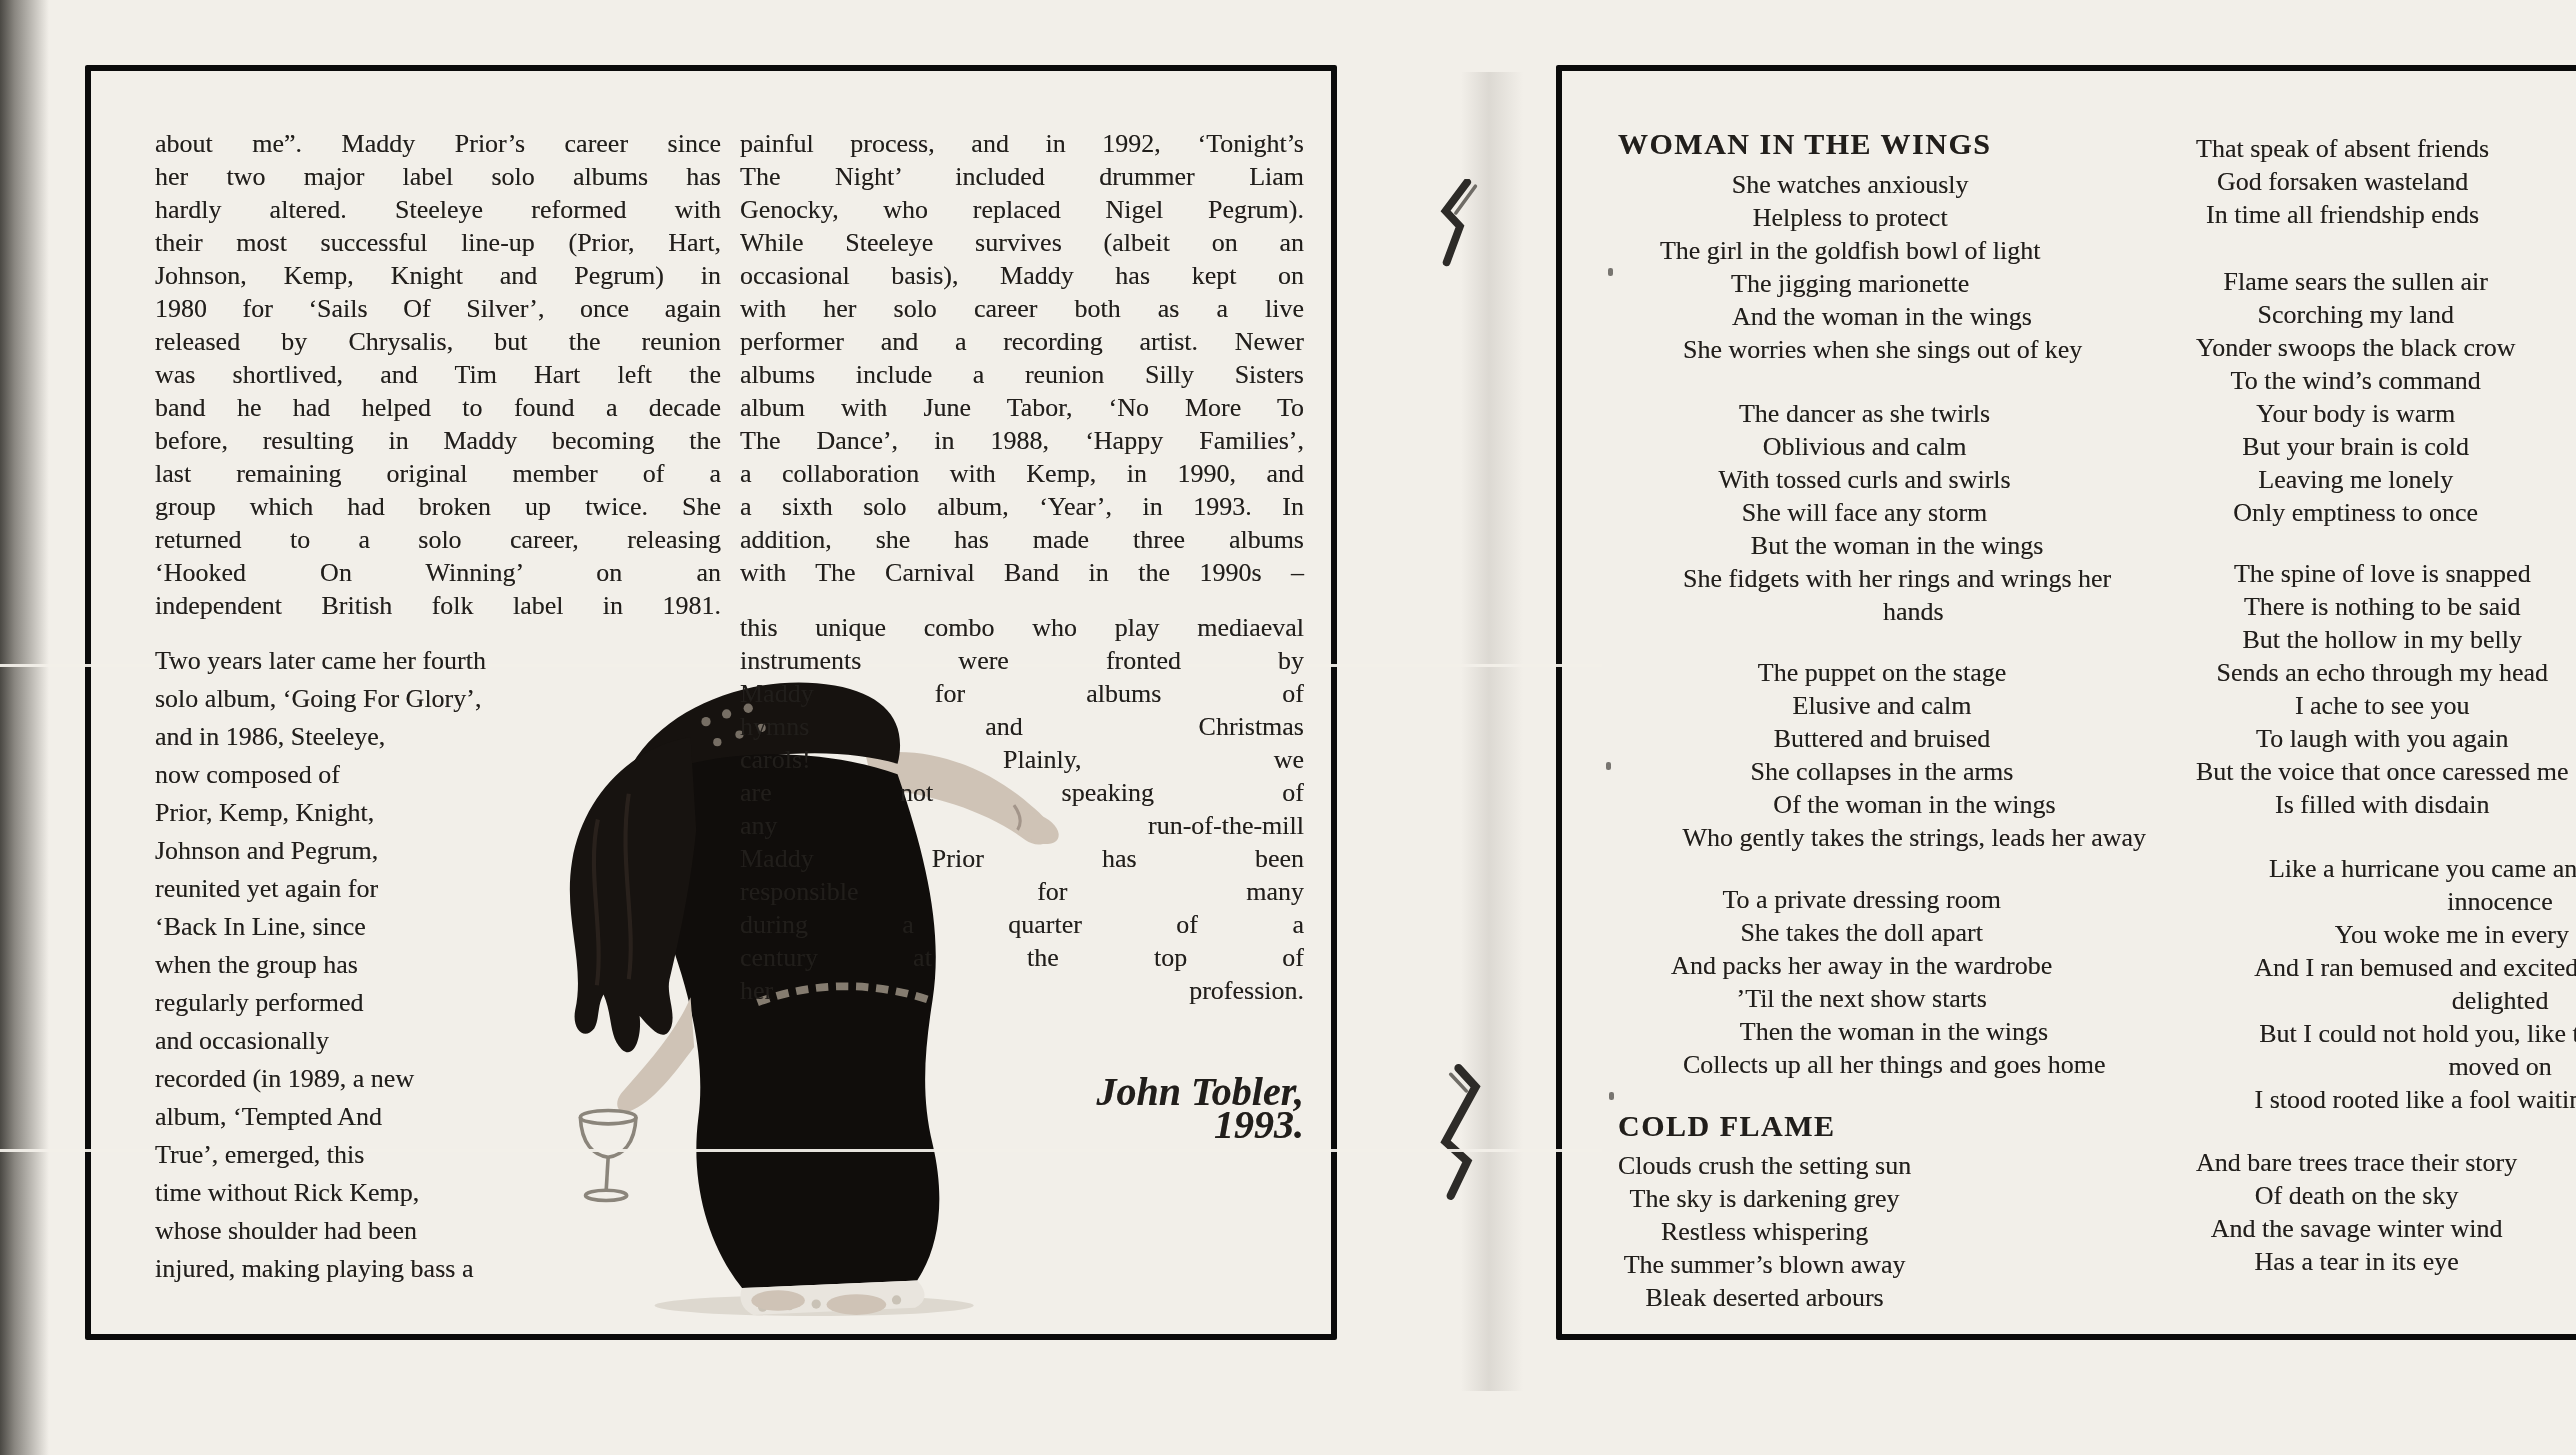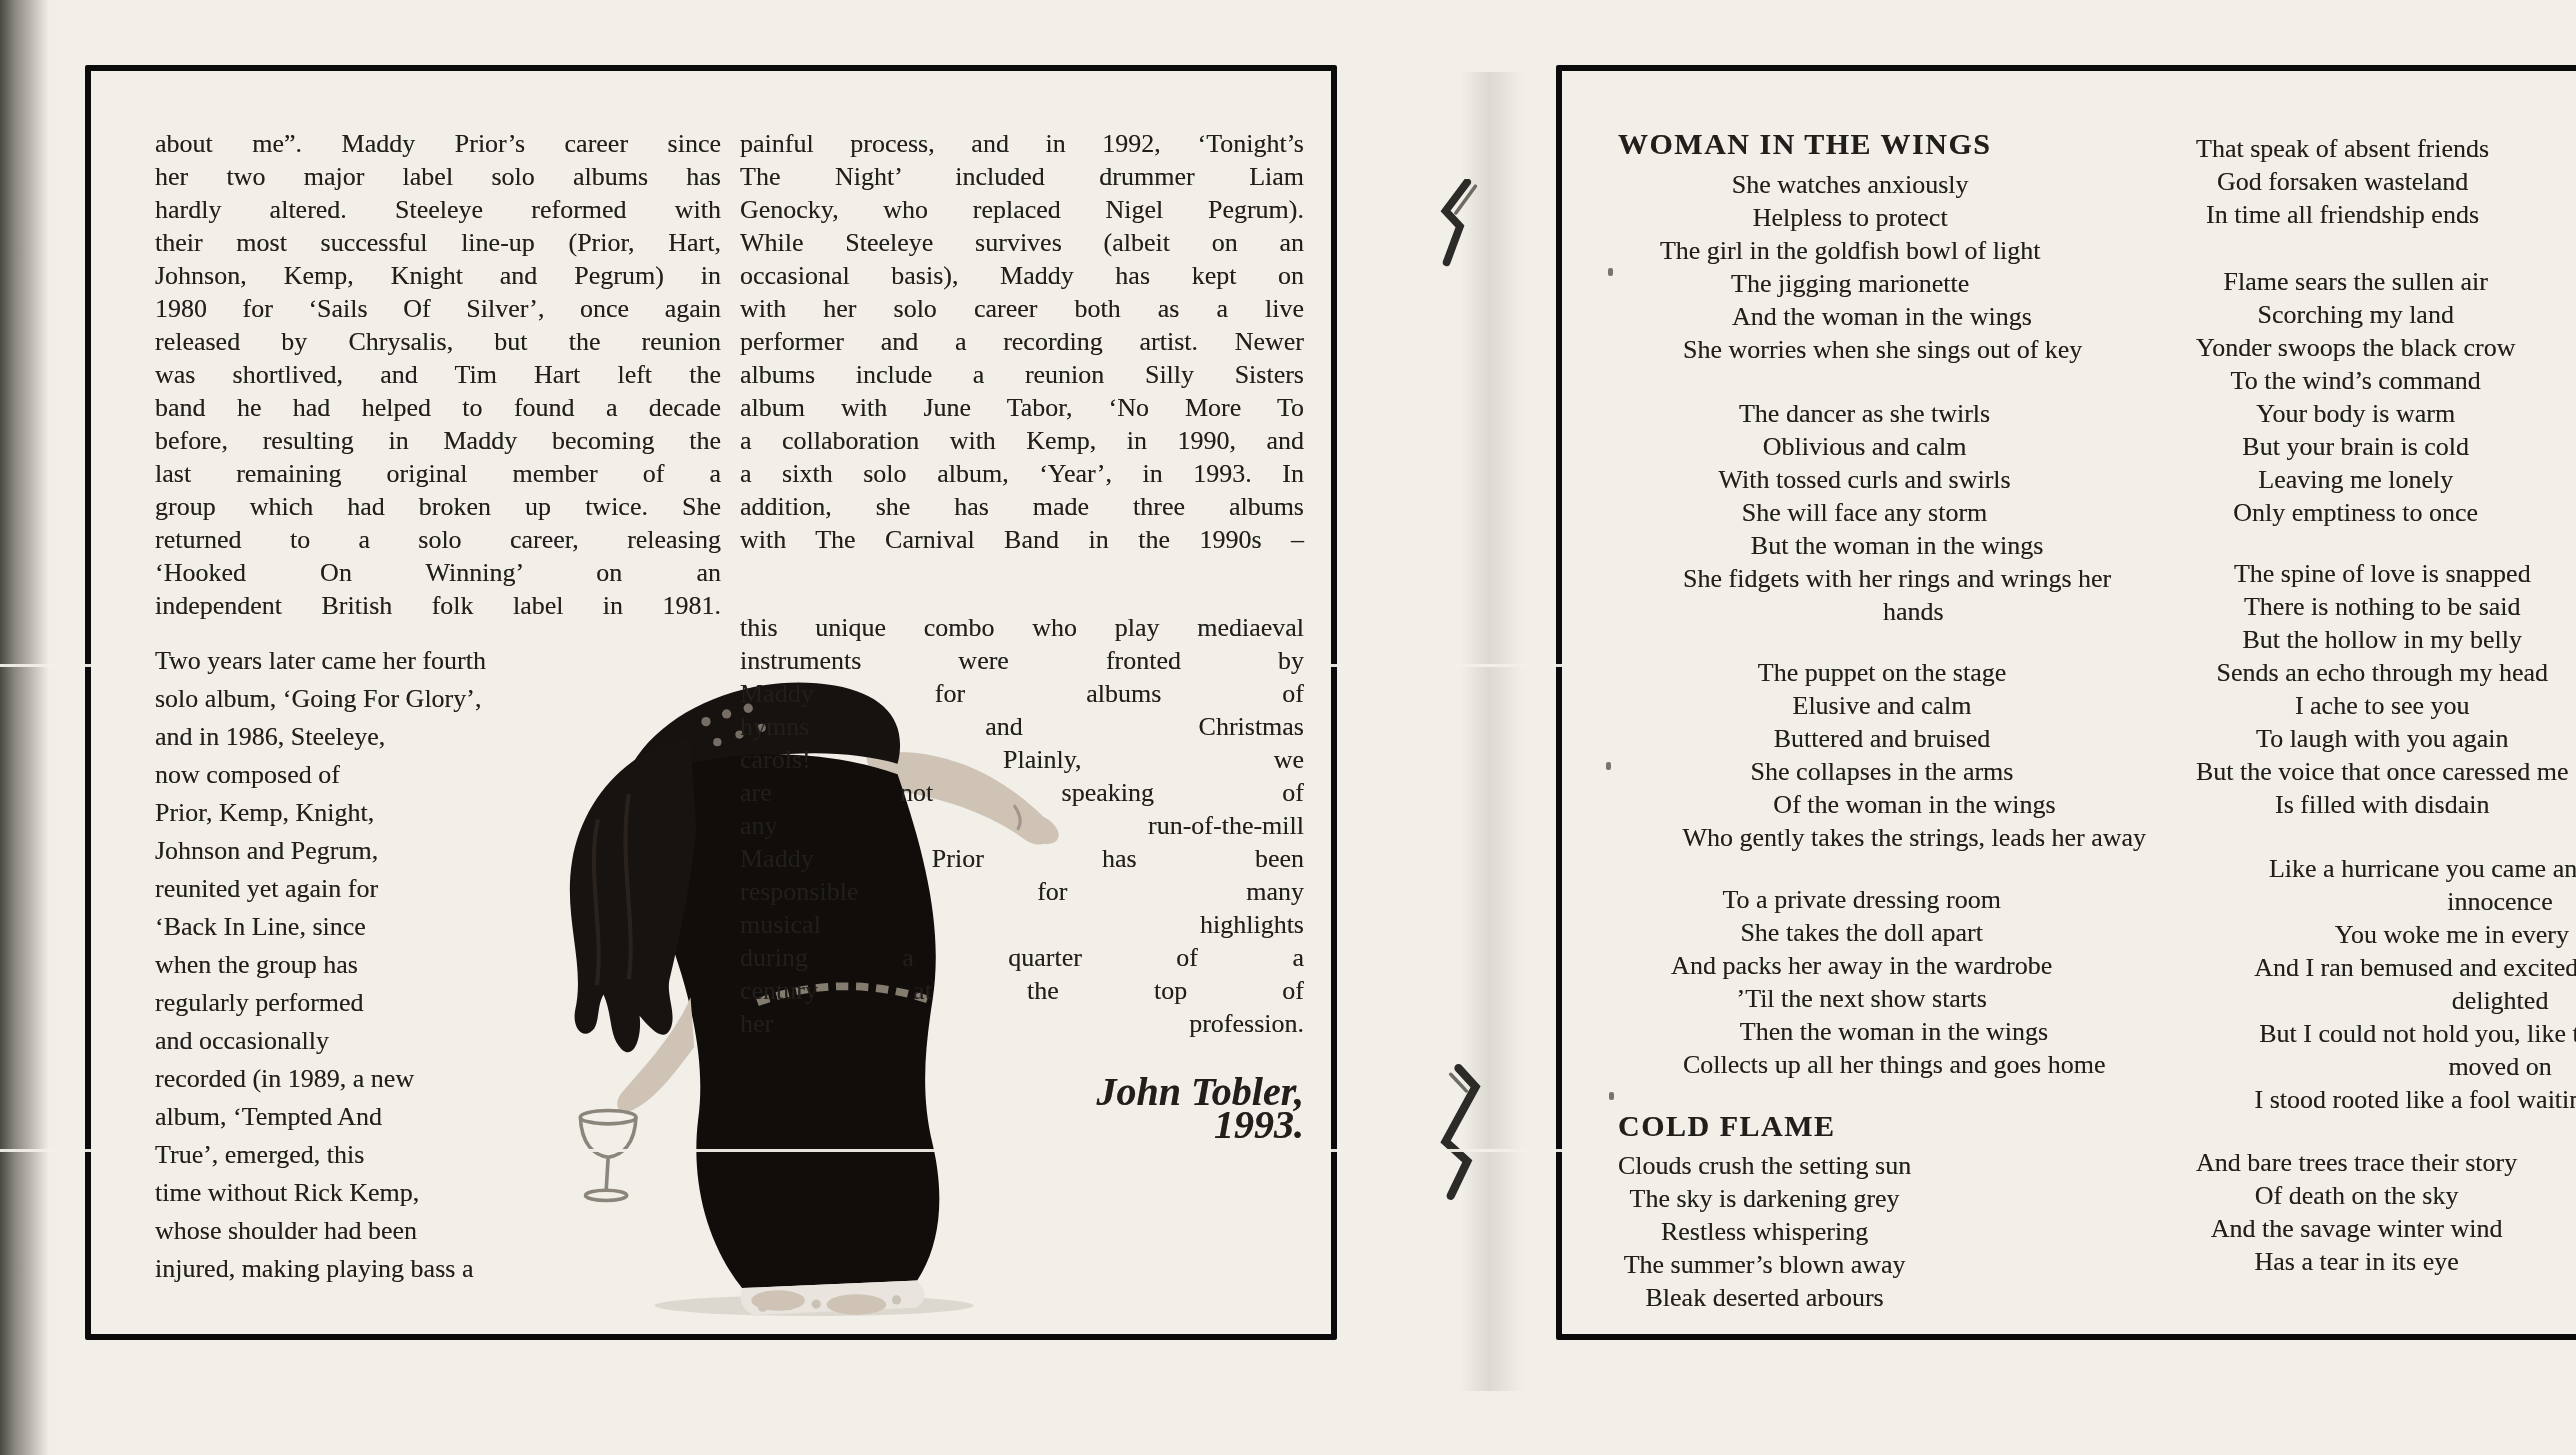--- a/index.html
+++ b/index.html
@@ -153,37 +153,37 @@
   <div class="txt bio" style="left:740px;top:127px;width:564px">
       <div class="ln">painful process, and in 1992, ‘Tonight’s</div>
       <div class="ln">The Night’ included drummer Liam</div>
       <div class="ln">Genocky, who replaced Nigel Pegrum).</div>
       <div class="ln">While Steeleye survives (albeit on an</div>
       <div class="ln">occasional basis), Maddy has kept on</div>
       <div class="ln">with her solo career both as a live</div>
       <div class="ln">performer and a recording artist. Newer</div>
       <div class="ln">albums include a reunion Silly Sisters</div>
       <div class="ln">album with June Tabor, ‘No More To</div>
+      <div class="ln">The Dance’, in 1988, ‘Happy Families’,</div>
       <div class="ln">a collaboration with Kemp, in 1990, and</div>
       <div class="ln">a sixth solo album, ‘Year’, in 1993. In</div>
       <div class="ln">addition, she has made three albums</div>
       <div class="ln">with The Carnival Band in the 1990s –</div>
     </div>
 
   <div class="txt bio bio-right" style="left:740px;top:611px;width:564px;line-height:33px">
       <div class="ln">this unique combo who play mediaeval</div>
       <div class="ln">instruments were fronted by</div>
       <div class="ln">Maddy for albums of</div>
       <div class="ln">hymns and Christmas</div>
       <div class="ln">carols! Plainly, we</div>
       <div class="ln">are not speaking of</div>
       <div class="ln">any run-of-the-mill</div>
       <div class="ln">Maddy Prior has been</div>
       <div class="ln">responsible for many</div>
-      <div class="ln">musical highlights</div>
       <div class="ln">during a quarter of a</div>
       <div class="ln">century at the top of</div>
       <div class="ln">her profession.</div>
     </div>
 
   <div class="txt byline" style="left:740px;top:1075px;width:564px">
       <div class="ln">John Tobler,</div>
       <div class="ln">1993.</div>
     </div>
 

